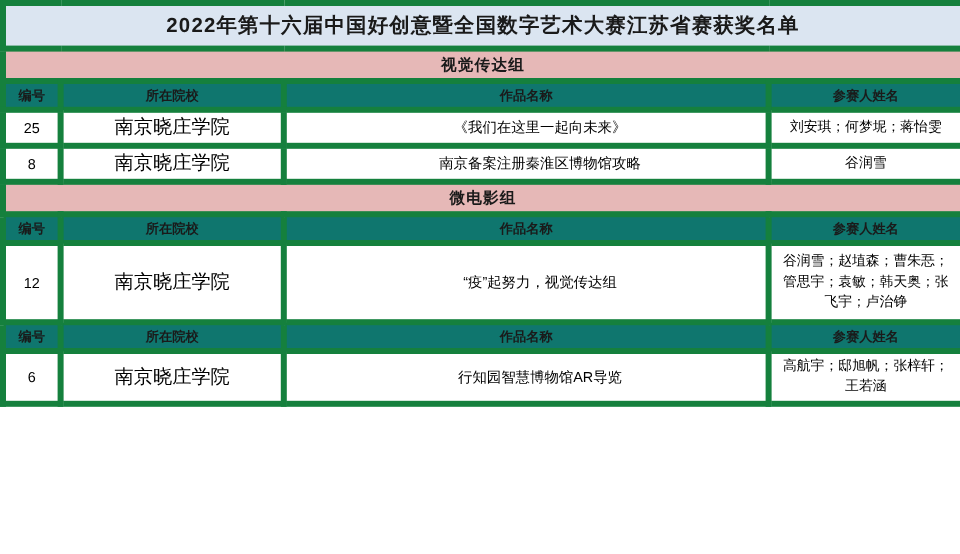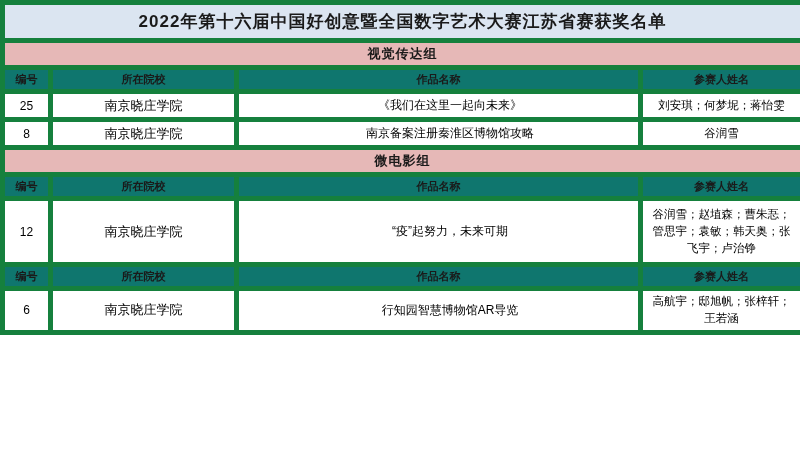--- a/index.html
+++ b/index.html
@@ -64,21 +64,21 @@
   .prize-row td {
     background: #dce5c8;
     color: #1a1a1a;
     font-size: 12px;
     font-weight: bold;
     height: 24px;
     letter-spacing: 1px;
   }
   .data-row td {
     background: #ffffff;
-    font-size: 13px;
+    font-size: 16px;
     height: 28px;
   }
   .data-row td.person-cell {
     font-size: 11.5px;
     line-height: 1.5;
   }
   .data-row.tall td {
     height: 66px;
     border-radius: 27px;
   }
@@ -138,21 +138,21 @@
       </tr>
       <tr class="header-row">
         <td>编号</td>
         <td>所在院校</td>
         <td>作品名称</td>
         <td>参赛人姓名</td>
       </tr>
       <tr class="data-row tall">
         <td class="no-cell">12</td>
         <td>南京晓庄学院</td>
-        <td class="work-cell">“疫”起努力，未来可期</td>
+        <td class="work-cell">“疫”起努力，视觉传达组</td>
         <td class="person-cell">
           <span class="wrap-person">谷润雪；赵埴森；曹朱忢；管思宇；袁敏；韩天奥；张飞宇；卢治铮</span>
         </td>
       </tr>
 
       <tr class="header-row">
         <td>编号</td>
         <td>所在院校</td>
         <td>作品名称</td>
         <td>参赛人姓名</td>

